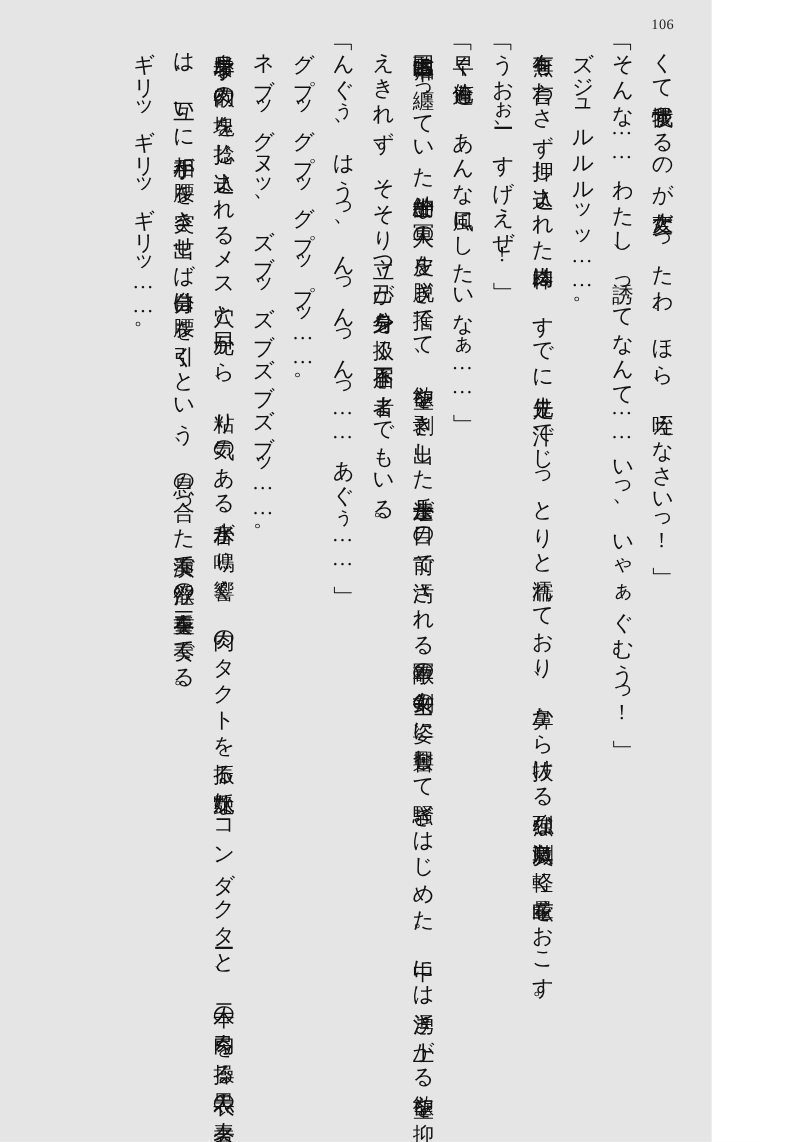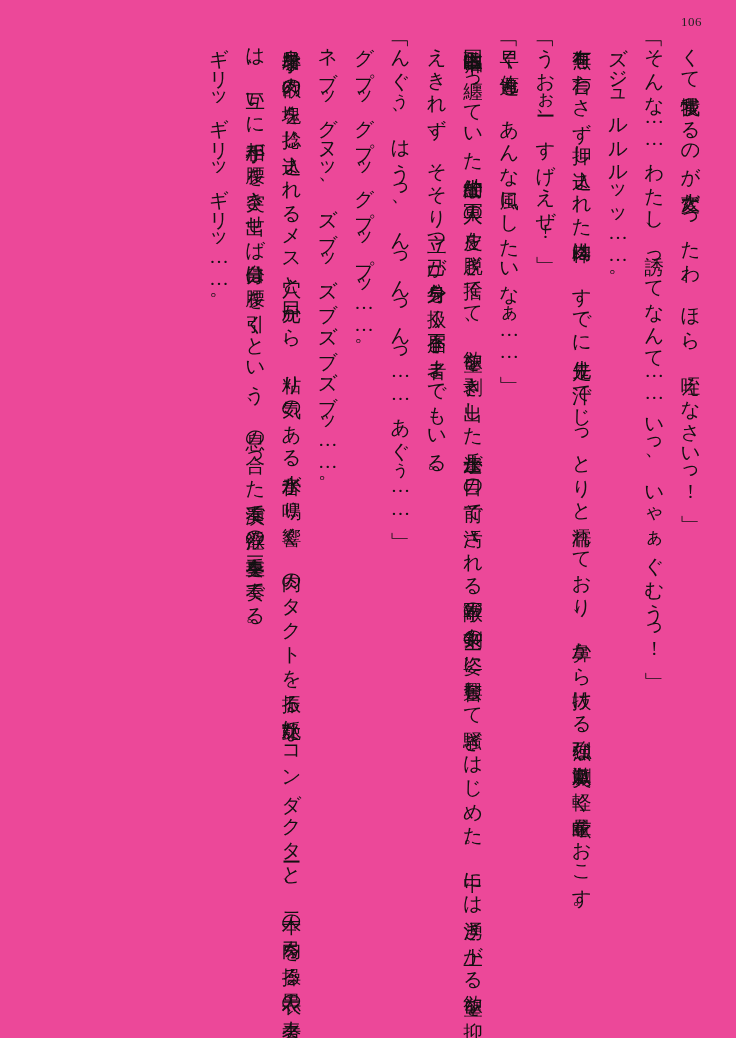--- a/index.html
+++ b/index.html
@@ -9,24 +9,24 @@
   }
   body {
     width: 736px;
     height: 1038px;
     font-family: "Liberation Serif", "DejaVu Serif", serif;
     color: #1a1a1a;
     overflow: hidden;
   }
   .page {
     position: relative;
-    width: 736px;
+    width: 647px;
     height: 1038px;
     box-sizing: border-box;
-    background: #ec4899;
+    background: #e5e5e5;
   }
   .page-number {
     position: absolute;
     top: 14px;
     right: 34px;
     font-size: 13px;
     letter-spacing: 0.5px;
     color: #222;
     font-family: "Liberation Serif", "DejaVu Serif", serif;
   }

